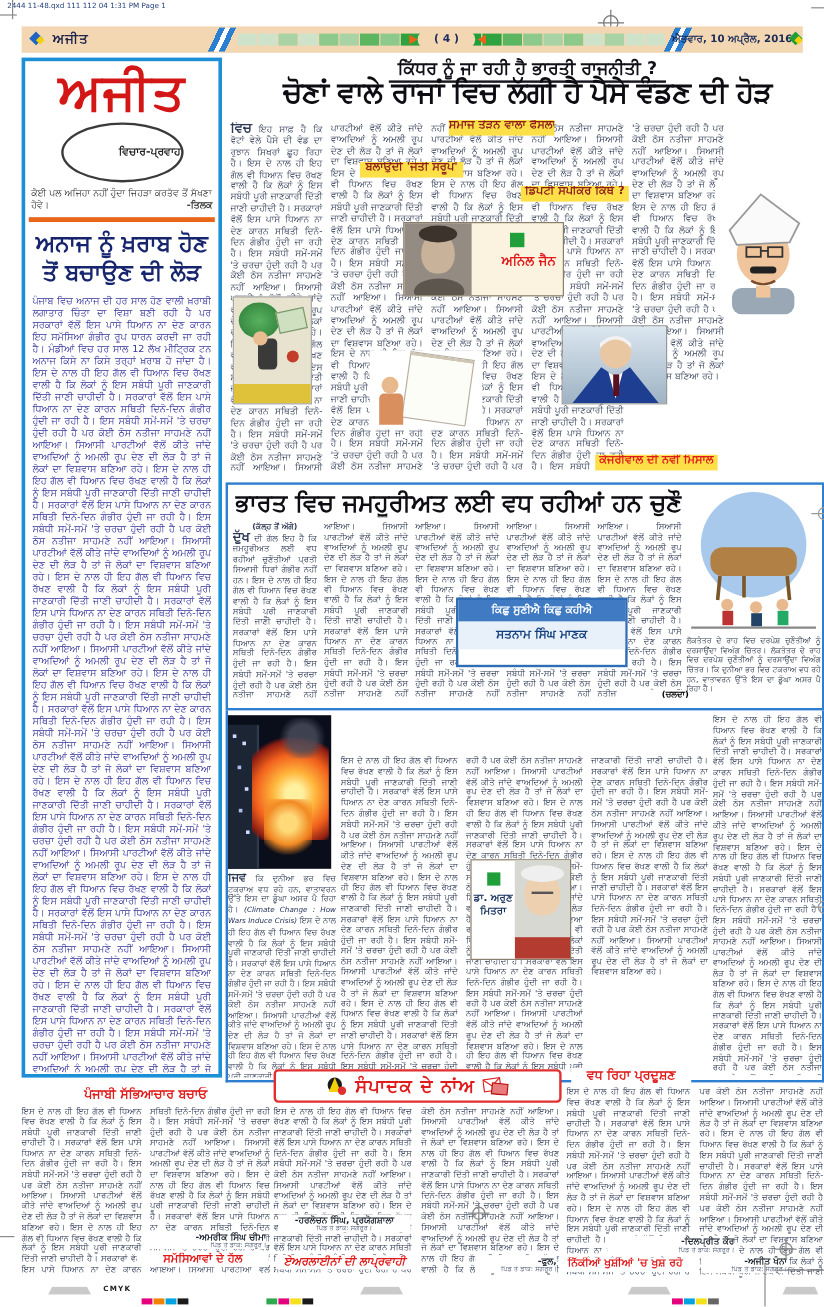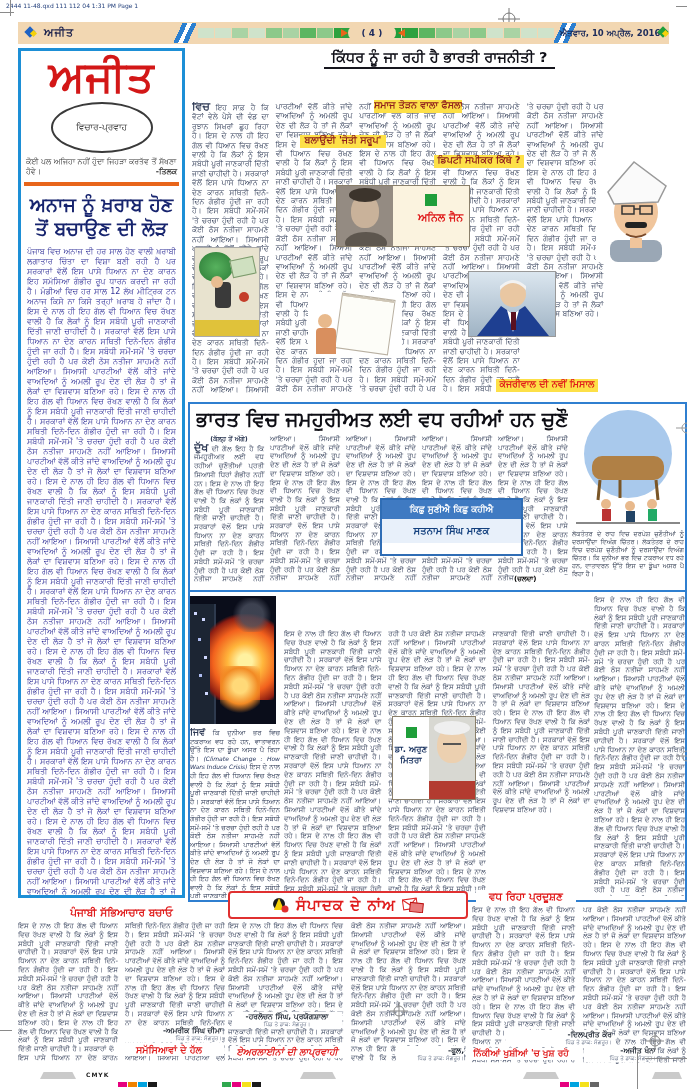--- a/index.html
+++ b/index.html
@@ -68,36 +68,38 @@
   <span class="abs" style="left:341px;top:29px;width:0;height:0;border-top:4px solid transparent;border-bottom:4px solid transparent;border-left:7px solid var(--orange);"></span>
   <span class="abs" style="left:398px;top:29px;width:0;height:0;border-top:4px solid transparent;border-bottom:4px solid transparent;border-right:7px solid var(--orange);"></span>
   <div class="abs" style="left:552px;top:23px;width:26px;height:20px;
        background:linear-gradient(115deg,transparent 30%,#2b7fd0 30% 44%,#fff 44% 56%,#2b7fd0 56% 70%,transparent 70%);"></div>
   <div class="abs" style="left:560px;top:28px;width:96px;font-size:8.5px;font-weight:bold;color:#1a2a5a;text-align:right;white-space:nowrap;">ਐਤਵਾਰ, 10 ਅਪ੍ਰੈਲ, 2016</div>
   <span class="abs diamond" style="left:659px;top:28px;width:8px;height:8px;background:#1f9e3a;"></span>
   <span class="abs diamond" style="left:663px;top:31px;width:5px;height:5px;background:#f5d10a;"></span>
 
   <div class="abs" style="left:18px;top:48px;width:167px;height:850px;border:3px solid #1d8fd6;background:#fff;box-sizing:border-box;">
     <div style="text-align:center;font-size:42px;font-weight:bold;color:var(--logo);line-height:1.05;margin-top:4px;letter-spacing:1px;">ਅਜੀਤ</div>
-    <div style="width:98px;margin:3px auto 2px;border:2px solid #3a3a3a;border-radius:50%;text-align:center;
-         font-size:9px;font-weight:normal;color:#222;padding:18px 0;">ਵਿਚਾਰ-ਪ੍ਰਵਾਹ</div>
+    <div style="width:98px;margin:3px auto 2px;border:2px solid #3a3a3a;border-radius:50%;text-align:right;
+         font-size:9px;font-weight:bold;color:#222;padding:18px 0;">ਵਿਚਾਰ-ਪ੍ਰਵਾਹ</div>
     <div style="font-size:7.8px;color:#333;padding:2px 5px 0;line-height:1.25;">
       <span>ਕੋਈ ਪਲ ਅਜਿਹਾ ਨਹੀਂ ਹੁੰਦਾ ਜਿਹੜਾ ਕਰਤੱਵ ਤੋਂ ਸੱਖਣਾ ਹੋਵੇ।</span>
       <span style="float:right;font-weight:bold;">-ਤਿਲਕ</span>
     </div>
     <div style="height:4px;background:var(--orange);margin:5px 3px 6px;"></div>
     <div style="text-align:center;font-size:19px;font-weight:bold;color:var(--navy);line-height:1.3;padding:0 2px;">ਅਨਾਜ ਨੂੰ ਖ਼ਰਾਬ ਹੋਣ ਤੋਂ ਬਚਾਉਣ ਦੀ ਲੋੜ</div>
     <div class="txt" style="margin:6px 6px 0;font-size:8px;line-height:10px;color:var(--edbody);height:648px;">
       <span>ਪੰਜਾਬ ਵਿਚ ਅਨਾਜ ਦੀ ਹਰ ਸਾਲ ਹੋਣ ਵਾਲੀ ਖ਼ਰਾਬੀ ਲਗਾਤਾਰ ਚਿੰਤਾ ਦਾ ਵਿਸ਼ਾ ਬਣੀ ਰਹੀ ਹੈ ਪਰ ਸਰਕਾਰਾਂ ਵੱਲੋਂ ਇਸ ਪਾਸੇ ਧਿਆਨ ਨਾ ਦੇਣ ਕਾਰਨ ਇਹ ਸਮੱਸਿਆ ਗੰਭੀਰ ਰੂਪ ਧਾਰਨ ਕਰਦੀ ਜਾ ਰਹੀ ਹੈ। ਮੰਡੀਆਂ ਵਿਚ ਹਰ ਸਾਲ 12 ਲੱਖ ਮੀਟ੍ਰਿਕ ਟਨ ਅਨਾਜ ਕਿਸੇ ਨਾ ਕਿਸੇ ਤਰ੍ਹਾਂ ਖ਼ਰਾਬ ਹੋ ਜਾਂਦਾ ਹੈ। </span><span>ਇਸ ਦੇ ਨਾਲ ਹੀ ਇਹ ਗੱਲ ਵੀ ਧਿਆਨ ਵਿਚ ਰੱਖਣ ਵਾਲੀ ਹੈ ਕਿ ਲੋਕਾਂ ਨੂੰ ਇਸ ਸਬੰਧੀ ਪੂਰੀ ਜਾਣਕਾਰੀ ਦਿੱਤੀ ਜਾਣੀ ਚਾਹੀਦੀ ਹੈ। ਸਰਕਾਰਾਂ ਵੱਲੋਂ ਇਸ ਪਾਸੇ ਧਿਆਨ ਨਾ ਦੇਣ ਕਾਰਨ ਸਥਿਤੀ ਦਿਨੋ-ਦਿਨ ਗੰਭੀਰ ਹੁੰਦੀ ਜਾ ਰਹੀ ਹੈ। ਇਸ ਸਬੰਧੀ ਸਮੇਂ-ਸਮੇਂ 'ਤੇ ਚਰਚਾ ਹੁੰਦੀ ਰਹੀ ਹੈ ਪਰ ਕੋਈ ਠੋਸ ਨਤੀਜਾ ਸਾਹਮਣੇ ਨਹੀਂ ਆਇਆ। ਸਿਆਸੀ ਪਾਰਟੀਆਂ ਵੱਲੋਂ ਕੀਤੇ ਜਾਂਦੇ ਵਾਅਦਿਆਂ ਨੂੰ ਅਮਲੀ ਰੂਪ ਦੇਣ ਦੀ ਲੋੜ ਹੈ ਤਾਂ ਜੋ ਲੋਕਾਂ ਦਾ ਵਿਸ਼ਵਾਸ ਬਣਿਆ ਰਹੇ। ਇਸ ਦੇ ਨਾਲ ਹੀ ਇਹ ਗੱਲ ਵੀ ਧਿਆਨ ਵਿਚ ਰੱਖਣ ਵਾਲੀ ਹੈ ਕਿ ਲੋਕਾਂ ਨੂੰ ਇਸ ਸਬੰਧੀ ਪੂਰੀ ਜਾਣਕਾਰੀ ਦਿੱਤੀ ਜਾਣੀ ਚਾਹੀਦੀ ਹੈ। ਸਰਕਾਰਾਂ ਵੱਲੋਂ ਇਸ ਪਾਸੇ ਧਿਆਨ ਨਾ ਦੇਣ ਕਾਰਨ ਸਥਿਤੀ ਦਿਨੋ-ਦਿਨ ਗੰਭੀਰ ਹੁੰਦੀ ਜਾ ਰਹੀ ਹੈ। ਇਸ ਸਬੰਧੀ ਸਮੇਂ-ਸਮੇਂ 'ਤੇ ਚਰਚਾ ਹੁੰਦੀ ਰਹੀ ਹੈ ਪਰ ਕੋਈ ਠੋਸ ਨਤੀਜਾ ਸਾਹਮਣੇ ਨਹੀਂ ਆਇਆ। ਸਿਆਸੀ ਪਾਰਟੀਆਂ ਵੱਲੋਂ ਕੀਤੇ ਜਾਂਦੇ ਵਾਅਦਿਆਂ ਨੂੰ ਅਮਲੀ ਰੂਪ ਦੇਣ ਦੀ ਲੋੜ ਹੈ ਤਾਂ ਜੋ ਲੋਕਾਂ ਦਾ ਵਿਸ਼ਵਾਸ ਬਣਿਆ ਰਹੇ। ਇਸ ਦੇ ਨਾਲ ਹੀ ਇਹ ਗੱਲ ਵੀ ਧਿਆਨ ਵਿਚ ਰੱਖਣ ਵਾਲੀ ਹੈ ਕਿ ਲੋਕਾਂ ਨੂੰ ਇਸ ਸਬੰਧੀ ਪੂਰੀ ਜਾਣਕਾਰੀ ਦਿੱਤੀ ਜਾਣੀ ਚਾਹੀਦੀ ਹੈ। ਸਰਕਾਰਾਂ ਵੱਲੋਂ ਇਸ ਪਾਸੇ ਧਿਆਨ ਨਾ ਦੇਣ ਕਾਰਨ ਸਥਿਤੀ ਦਿਨੋ-ਦਿਨ ਗੰਭੀਰ ਹੁੰਦੀ ਜਾ ਰਹੀ ਹੈ। ਇਸ ਸਬੰਧੀ ਸਮੇਂ-ਸਮੇਂ 'ਤੇ ਚਰਚਾ ਹੁੰਦੀ ਰਹੀ ਹੈ ਪਰ ਕੋਈ ਠੋਸ ਨਤੀਜਾ ਸਾਹਮਣੇ ਨਹੀਂ ਆਇਆ। ਸਿਆਸੀ ਪਾਰਟੀਆਂ ਵੱਲੋਂ ਕੀਤੇ ਜਾਂਦੇ ਵਾਅਦਿਆਂ ਨੂੰ ਅਮਲੀ ਰੂਪ ਦੇਣ ਦੀ ਲੋੜ ਹੈ ਤਾਂ ਜੋ ਲੋਕਾਂ ਦਾ ਵਿਸ਼ਵਾਸ ਬਣਿਆ ਰਹੇ। ਇਸ ਦੇ ਨਾਲ ਹੀ ਇਹ ਗੱਲ ਵੀ ਧਿਆਨ ਵਿਚ ਰੱਖਣ ਵਾਲੀ ਹੈ ਕਿ ਲੋਕਾਂ ਨੂੰ ਇਸ ਸਬੰਧੀ ਪੂਰੀ ਜਾਣਕਾਰੀ ਦਿੱਤੀ ਜਾਣੀ ਚਾਹੀਦੀ ਹੈ। ਸਰਕਾਰਾਂ ਵੱਲੋਂ ਇਸ ਪਾਸੇ ਧਿਆਨ ਨਾ ਦੇਣ ਕਾਰਨ ਸਥਿਤੀ ਦਿਨੋ-ਦਿਨ ਗੰਭੀਰ ਹੁੰਦੀ ਜਾ ਰਹੀ ਹੈ। ਇਸ ਸਬੰਧੀ ਸਮੇਂ-ਸਮੇਂ 'ਤੇ ਚਰਚਾ ਹੁੰਦੀ ਰਹੀ ਹੈ ਪਰ ਕੋਈ ਠੋਸ ਨਤੀਜਾ ਸਾਹਮਣੇ ਨਹੀਂ ਆਇਆ। ਸਿਆਸੀ ਪਾਰਟੀਆਂ ਵੱਲੋਂ ਕੀਤੇ ਜਾਂਦੇ ਵਾਅਦਿਆਂ ਨੂੰ ਅਮਲੀ ਰੂਪ ਦੇਣ ਦੀ ਲੋੜ ਹੈ ਤਾਂ ਜੋ ਲੋਕਾਂ ਦਾ ਵਿਸ਼ਵਾਸ ਬਣਿਆ ਰਹੇ। ਇਸ ਦੇ ਨਾਲ ਹੀ ਇਹ ਗੱਲ ਵੀ ਧਿਆਨ ਵਿਚ ਰੱਖਣ ਵਾਲੀ ਹੈ ਕਿ ਲੋਕਾਂ ਨੂੰ ਇਸ ਸਬੰਧੀ ਪੂਰੀ ਜਾਣਕਾਰੀ ਦਿੱਤੀ ਜਾਣੀ ਚਾਹੀਦੀ ਹੈ। ਸਰਕਾਰਾਂ ਵੱਲੋਂ ਇਸ ਪਾਸੇ ਧਿਆਨ ਨਾ ਦੇਣ ਕਾਰਨ ਸਥਿਤੀ ਦਿਨੋ-ਦਿਨ ਗੰਭੀਰ ਹੁੰਦੀ ਜਾ ਰਹੀ ਹੈ। ਇਸ ਸਬੰਧੀ ਸਮੇਂ-ਸਮੇਂ 'ਤੇ ਚਰਚਾ ਹੁੰਦੀ ਰਹੀ ਹੈ ਪਰ ਕੋਈ ਠੋਸ ਨਤੀਜਾ ਸਾਹਮਣੇ ਨਹੀਂ ਆਇਆ। ਸਿਆਸੀ ਪਾਰਟੀਆਂ ਵੱਲੋਂ ਕੀਤੇ ਜਾਂਦੇ ਵਾਅਦਿਆਂ ਨੂੰ ਅਮਲੀ ਰੂਪ ਦੇਣ ਦੀ ਲੋੜ ਹੈ ਤਾਂ ਜੋ ਲੋਕਾਂ ਦਾ ਵਿਸ਼ਵਾਸ ਬਣਿਆ ਰਹੇ। ਇਸ ਦੇ ਨਾਲ ਹੀ ਇਹ ਗੱਲ ਵੀ ਧਿਆਨ ਵਿਚ ਰੱਖਣ ਵਾਲੀ ਹੈ ਕਿ ਲੋਕਾਂ ਨੂੰ ਇਸ ਸਬੰਧੀ ਪੂਰੀ ਜਾਣਕਾਰੀ ਦਿੱਤੀ ਜਾਣੀ ਚਾਹੀਦੀ ਹੈ। ਸਰਕਾਰਾਂ ਵੱਲੋਂ ਇਸ ਪਾਸੇ ਧਿਆਨ ਨਾ ਦੇਣ ਕਾਰਨ ਸਥਿਤੀ ਦਿਨੋ-ਦਿਨ ਗੰਭੀਰ ਹੁੰਦੀ ਜਾ ਰਹੀ ਹੈ। ਇਸ ਸਬੰਧੀ ਸਮੇਂ-ਸਮੇਂ 'ਤੇ ਚਰਚਾ ਹੁੰਦੀ ਰਹੀ ਹੈ ਪਰ ਕੋਈ ਠੋਸ ਨਤੀਜਾ ਸਾਹਮਣੇ ਨਹੀਂ ਆਇਆ। ਸਿਆਸੀ ਪਾਰਟੀਆਂ ਵੱਲੋਂ ਕੀਤੇ ਜਾਂਦੇ ਵਾਅਦਿਆਂ ਨੂੰ ਅਮਲੀ ਰੂਪ ਦੇਣ ਦੀ ਲੋੜ ਹੈ ਤਾਂ ਜੋ ਲੋਕਾਂ ਦਾ ਵਿਸ਼ਵਾਸ ਬਣਿਆ ਰਹੇ। ਇਸ ਦੇ ਨਾਲ ਹੀ ਇਹ ਗੱਲ ਵੀ ਧਿਆਨ ਵਿਚ ਰੱਖਣ ਵਾਲੀ ਹੈ ਕਿ ਲੋਕਾਂ ਨੂੰ ਇਸ ਸਬੰਧੀ ਪੂਰੀ ਜਾਣਕਾਰੀ ਦਿੱਤੀ ਜਾਣੀ ਚਾਹੀਦੀ ਹੈ। ਸਰਕਾਰਾਂ ਵੱਲੋਂ ਇਸ ਪਾਸੇ ਧਿਆਨ ਨਾ ਦੇਣ ਕਾਰਨ ਸਥਿਤੀ ਦਿਨੋ-ਦਿਨ ਗੰਭੀਰ ਹੁੰਦੀ ਜਾ ਰਹੀ ਹੈ। ਇਸ ਸਬੰਧੀ ਸਮੇਂ-ਸਮੇਂ 'ਤੇ ਚਰਚਾ ਹੁੰਦੀ ਰਹੀ ਹੈ ਪਰ ਕੋਈ ਠੋਸ ਨਤੀਜਾ ਸਾਹਮਣੇ ਨਹੀਂ ਆਇਆ। ਸਿਆਸੀ ਪਾਰਟੀਆਂ ਵੱਲੋਂ ਕੀਤੇ ਜਾਂਦੇ ਵਾਅਦਿਆਂ ਨੂੰ ਅਮਲੀ ਰੂਪ ਦੇਣ ਦੀ ਲੋੜ ਹੈ ਤਾਂ ਜੋ ਲੋਕਾਂ ਦਾ ਵਿਸ਼ਵਾਸ ਬਣਿਆ ਰਹੇ। ਇਸ ਦੇ ਨਾਲ ਹੀ ਇਹ ਗੱਲ ਵੀ ਧਿਆਨ ਵਿਚ ਰੱਖਣ ਵਾਲੀ ਹੈ ਕਿ ਲੋਕਾਂ ਨੂੰ ਇਸ ਸਬੰਧੀ ਪੂਰੀ ਜਾਣਕਾਰੀ ਦਿੱਤੀ ਜਾਣੀ ਚਾਹੀਦੀ ਹੈ। ਸਰਕਾਰਾਂ ਵੱਲੋਂ ਇਸ ਪਾਸੇ ਧਿਆਨ ਨਾ ਦੇਣ ਕਾਰਨ ਸਥਿਤੀ ਦਿਨੋ-ਦਿਨ ਗੰਭੀਰ ਹੁੰਦੀ ਜਾ ਰਹੀ ਹੈ। ਇਸ ਸਬੰਧੀ ਸਮੇਂ-ਸਮੇਂ 'ਤੇ ਚਰਚਾ ਹੁੰਦੀ ਰਹੀ ਹੈ ਪਰ ਕੋਈ ਠੋਸ ਨਤੀਜਾ ਸਾਹਮਣੇ ਨਹੀਂ ਆਇਆ। ਸਿਆਸੀ ਪਾਰਟੀਆਂ ਵੱਲੋਂ ਕੀਤੇ ਜਾਂਦੇ ਵਾਅਦਿਆਂ ਨੂੰ ਅਮਲੀ ਰੂਪ ਦੇਣ ਦੀ ਲੋੜ ਹੈ ਤਾਂ ਜੋ ਲੋਕਾਂ ਦਾ ਵਿਸ਼ਵਾਸ ਬਣਿਆ ਰਹੇ। </span>
     </div>
   </div>
 
   <div class="abs" style="left:192px;top:47px;width:495px;text-align:center;">
     <span style="display:inline-block;font-size:14.5px;font-weight:bold;color:#101018;border-bottom:2px solid #15151d;padding:0 8px 1px;">ਕਿੱਧਰ ਨੂੰ ਜਾ ਰਹੀ ਹੈ ਭਾਰਤੀ ਰਾਜਨੀਤੀ ?</span>
   </div>
+  <div class="abs" style="left:192px;top:63px;width:495px;text-align:center;font-size:24px;font-weight:bold;
+       color:#0c0c12;letter-spacing:-0.5px;white-space:nowrap;">ਚੋਣਾਂ ਵਾਲੇ ਰਾਜਾਂ ਵਿਚ ਲੱਗੀ ਹੈ ਪੈਸੇ ਵੰਡਣ ਦੀ ਹੋੜ</div>
   <div class="abs txt cols" style="left:192px;top:102px;width:495px;height:298px;column-count:6;column-gap:7px;
        font-size:7.5px;line-height:9.4px;">
     <b style="font-size:11px;">ਵਿਚ</b>
     <span>ਇਹ ਸਾਫ਼ ਹੈ ਕਿ ਵੋਟਾਂ ਵੇਲੇ ਪੈਸੇ ਦੀ ਵੰਡ ਦਾ ਰੁਝਾਨ ਸਿਖਰਾਂ ਛੂਹ ਰਿਹਾ ਹੈ। </span><span>ਇਸ ਦੇ ਨਾਲ ਹੀ ਇਹ ਗੱਲ ਵੀ ਧਿਆਨ ਵਿਚ ਰੱਖਣ ਵਾਲੀ ਹੈ ਕਿ ਲੋਕਾਂ ਨੂੰ ਇਸ ਸਬੰਧੀ ਪੂਰੀ ਜਾਣਕਾਰੀ ਦਿੱਤੀ ਜਾਣੀ ਚਾਹੀਦੀ ਹੈ। ਸਰਕਾਰਾਂ ਵੱਲੋਂ ਇਸ ਪਾਸੇ ਧਿਆਨ ਨਾ ਦੇਣ ਕਾਰਨ ਸਥਿਤੀ ਦਿਨੋ-ਦਿਨ ਗੰਭੀਰ ਹੁੰਦੀ ਜਾ ਰਹੀ ਹੈ। ਇਸ ਸਬੰਧੀ ਸਮੇਂ-ਸਮੇਂ 'ਤੇ ਚਰਚਾ ਹੁੰਦੀ ਰਹੀ ਹੈ ਪਰ ਕੋਈ ਠੋਸ ਨਤੀਜਾ ਸਾਹਮਣੇ ਨਹੀਂ ਆਇਆ। ਸਿਆਸੀ ਪਾਰਟੀਆਂ ਵੱਲੋਂ ਕੀਤੇ ਜਾਂਦੇ ਵਾਅਦਿਆਂ ਨੂੰ ਅਮਲੀ ਰੂਪ ਦੇਣ ਦੀ ਲੋੜ ਹੈ ਤਾਂ ਜੋ ਲੋਕਾਂ ਦਾ ਵਿਸ਼ਵਾਸ ਬਣਿਆ ਰਹੇ। ਇਸ ਦੇ ਨਾਲ ਹੀ ਇਹ ਗੱਲ ਵੀ ਧਿਆਨ ਵਿਚ ਰੱਖਣ ਵਾਲੀ ਹੈ ਕਿ ਲੋਕਾਂ ਨੂੰ ਇਸ ਸਬੰਧੀ ਪੂਰੀ ਜਾਣਕਾਰੀ ਦਿੱਤੀ ਜਾਣੀ ਚਾਹੀਦੀ ਹੈ। ਸਰਕਾਰਾਂ ਵੱਲੋਂ ਇਸ ਪਾਸੇ ਧਿਆਨ ਨਾ ਦੇਣ ਕਾਰਨ ਸਥਿਤੀ ਦਿਨੋ-ਦਿਨ ਗੰਭੀਰ ਹੁੰਦੀ ਜਾ ਰਹੀ ਹੈ। ਇਸ ਸਬੰਧੀ ਸਮੇਂ-ਸਮੇਂ 'ਤੇ ਚਰਚਾ ਹੁੰਦੀ ਰਹੀ ਹੈ ਪਰ ਕੋਈ ਠੋਸ ਨਤੀਜਾ ਸਾਹਮਣੇ ਨਹੀਂ ਆਇਆ। ਸਿਆਸੀ ਪਾਰਟੀਆਂ ਵੱਲੋਂ ਕੀਤੇ ਜਾਂਦੇ ਵਾਅਦਿਆਂ ਨੂੰ ਅਮਲੀ ਰੂਪ ਦੇਣ ਦੀ ਲੋੜ ਹੈ ਤਾਂ ਜੋ ਲੋਕਾਂ ਦਾ ਵਿਸ਼ਵਾਸ ਬਣਿਆ ਰਹੇ। ਇਸ ਦੇ ਨਾਲ ਹੀ ਇਹ ਗੱਲ ਵੀ ਧਿਆਨ ਵਿਚ ਰੱਖਣ ਵਾਲੀ ਹੈ ਕਿ ਲੋਕਾਂ ਨੂੰ ਇਸ ਸਬੰਧੀ ਪੂਰੀ ਜਾਣਕਾਰੀ ਦਿੱਤੀ ਜਾਣੀ ਚਾਹੀਦੀ ਹੈ। ਸਰਕਾਰਾਂ ਵੱਲੋਂ ਇਸ ਪਾਸੇ ਧਿਆਨ ਨਾ ਦੇਣ ਕਾਰਨ ਸਥਿਤੀ ਦਿਨੋ-ਦਿਨ ਗੰਭੀਰ ਹੁੰਦੀ ਜਾ ਰਹੀ ਹੈ। ਇਸ ਸਬੰਧੀ ਸਮੇਂ-ਸਮੇਂ 'ਤੇ ਚਰਚਾ ਹੁੰਦੀ ਰਹੀ ਹੈ ਪਰ ਕੋਈ ਠੋਸ ਨਤੀਜਾ ਸਾਹਮਣੇ ਨਹੀਂ ਆਇਆ। ਸਿਆਸੀ ਪਾਰਟੀਆਂ ਵੱਲੋਂ ਕੀਤੇ ਜਾਂਦੇ ਵਾਅਦਿਆਂ ਨੂੰ ਅਮਲੀ ਰੂਪ ਦੇਣ ਦੀ ਲੋੜ ਹੈ ਤਾਂ ਜੋ ਲੋਕਾਂ ਦਾ ਵਿਸ਼ਵਾਸ ਬਣਿਆ ਰਹੇ। ਇਸ ਦੇ ਨਾਲ ਹੀ ਇਹ ਗੱਲ ਵੀ ਧਿਆਨ ਵਿਚ ਰੱਖਣ ਵਾਲੀ ਹੈ ਕਿ ਲੋਕਾਂ ਨੂੰ ਇਸ ਸਬੰਧੀ ਪੂਰੀ ਜਾਣਕਾਰੀ ਦਿੱਤੀ ਜਾਣੀ ਚਾਹੀਦੀ ਹੈ। ਸਰਕਾਰਾਂ ਵੱਲੋਂ ਇਸ ਪਾਸੇ ਧਿਆਨ ਨਾ ਦੇਣ ਕਾਰਨ ਸਥਿਤੀ ਦਿਨੋ-ਦਿਨ ਗੰਭੀਰ ਹੁੰਦੀ ਜਾ ਰਹੀ ਹੈ। ਇਸ ਸਬੰਧੀ ਸਮੇਂ-ਸਮੇਂ 'ਤੇ ਚਰਚਾ ਹੁੰਦੀ ਰਹੀ ਹੈ ਪਰ ਕੋਈ ਠੋਸ ਨਤੀਜਾ ਸਾਹਮਣੇ ਨਹੀਂ ਆਇਆ। ਸਿਆਸੀ ਪਾਰਟੀਆਂ ਵੱਲੋਂ ਕੀਤੇ ਜਾਂਦੇ ਵਾਅਦਿਆਂ ਨੂੰ ਅਮਲੀ ਰੂਪ ਦੇਣ ਦੀ ਲੋੜ ਹੈ ਤਾਂ ਜੋ ਲੋਕਾਂ ਦਾ ਵਿਸ਼ਵਾਸ ਬਣਿਆ ਰਹੇ। ਇਸ ਦੇ ਨਾਲ ਹੀ ਇਹ ਗੱਲ ਵੀ ਧਿਆਨ ਵਿਚ ਰੱਖਣ ਵਾਲੀ ਹੈ ਕਿ ਲੋਕਾਂ ਨੂੰ ਇਸ ਸਬੰਧੀ ਪੂਰੀ ਜਾਣਕਾਰੀ ਦਿੱਤੀ ਜਾਣੀ ਚਾਹੀਦੀ ਹੈ। ਸਰਕਾਰਾਂ ਵੱਲੋਂ ਇਸ ਪਾਸੇ ਧਿਆਨ ਨਾ ਦੇਣ ਕਾਰਨ ਸਥਿਤੀ ਦਿਨੋ-ਦਿਨ ਗੰਭੀਰ ਹੁੰਦੀ ਜਾ ਰਹੀ ਹੈ। ਇਸ ਸਬੰਧੀ ਸਮੇਂ-ਸਮੇਂ 'ਤੇ ਚਰਚਾ ਹੁੰਦੀ ਰਹੀ ਹੈ ਪਰ ਕੋਈ ਠੋਸ ਨਤੀਜਾ ਸਾਹਮਣੇ ਨਹੀਂ ਆਇਆ। ਸਿਆਸੀ ਪਾਰਟੀਆਂ ਵੱਲੋਂ ਕੀਤੇ ਜਾਂਦੇ ਵਾਅਦਿਆਂ ਨੂੰ ਅਮਲੀ ਰੂਪ ਦੇਣ ਦੀ ਲੋੜ ਹੈ ਤਾਂ ਜੋ ਲੋਕਾਂ ਦਾ ਵਿਸ਼ਵਾਸ ਬਣਿਆ ਰਹੇ। ਇਸ ਦੇ ਨਾਲ ਹੀ ਇਹ ਗੱਲ ਵੀ ਧਿਆਨ ਵਿਚ ਰੱਖਣ ਵਾਲੀ ਹੈ ਕਿ ਲੋਕਾਂ ਨੂੰ ਇਸ ਸਬੰਧੀ ਪੂਰੀ ਜਾਣਕਾਰੀ ਦਿੱਤੀ ਜਾਣੀ ਚਾਹੀਦੀ ਹੈ। ਸਰਕਾਰਾਂ ਵੱਲੋਂ ਇਸ ਪਾਸੇ ਧਿਆਨ ਨਾ ਦੇਣ ਕਾਰਨ ਸਥਿਤੀ ਦਿਨੋ-ਦਿਨ ਗੰਭੀਰ ਹੁੰਦੀ ਜਾ ਰਹੀ ਹੈ। ਇਸ ਸਬੰਧੀ ਸਮੇਂ-ਸਮੇਂ 'ਤੇ ਚਰਚਾ ਹੁੰਦੀ ਰਹੀ ਹੈ ਪਰ ਕੋਈ ਠੋਸ ਨਤੀਜਾ ਸਾਹਮਣੇ ਨਹੀਂ ਆਇਆ। ਸਿਆਸੀ ਪਾਰਟੀਆਂ ਵੱਲੋਂ ਕੀਤੇ ਜਾਂਦੇ ਵਾਅਦਿਆਂ ਨੂੰ ਅਮਲੀ ਰੂਪ ਦੇਣ ਦੀ ਲੋੜ ਹੈ ਤਾਂ ਜੋ ਲੋਕਾਂ ਦਾ ਵਿਸ਼ਵਾਸ ਬਣਿਆ ਰਹੇ। ਇਸ ਦੇ ਨਾਲ ਹੀ ਇਹ ਗੱਲ ਵੀ ਧਿਆਨ ਵਿਚ ਰੱਖਣ ਵਾਲੀ ਹੈ ਕਿ ਲੋਕਾਂ ਨੂੰ ਇਸ ਸਬੰਧੀ ਪੂਰੀ ਜਾਣਕਾਰੀ ਦਿੱਤੀ ਜਾਣੀ ਚਾਹੀਦੀ ਹੈ। ਸਰਕਾਰਾਂ ਵੱਲੋਂ ਇਸ ਪਾਸੇ ਧਿਆਨ ਨਾ ਦੇਣ ਕਾਰਨ ਸਥਿਤੀ ਦਿਨੋ-ਦਿਨ ਗੰਭੀਰ ਹੁੰਦੀ ਜਾ ਰਹੀ ਹੈ। ਇਸ ਸਬੰਧੀ ਸਮੇਂ-ਸਮੇਂ 'ਤੇ ਚਰਚਾ ਹੁੰਦੀ ਰਹੀ ਹੈ ਪਰ ਕੋਈ ਠੋਸ ਨਤੀਜਾ ਸਾਹਮਣੇ ਨਹੀਂ ਆਇਆ। ਸਿਆਸੀ ਪਾਰਟੀਆਂ ਵੱਲੋਂ ਕੀਤੇ ਜਾਂਦੇ ਵਾਅਦਿਆਂ ਨੂੰ ਅਮਲੀ ਰੂਪ ਦੇਣ ਦੀ ਲੋੜ ਹੈ ਤਾਂ ਜੋ ਲੋਕਾਂ ਦਾ ਵਿਸ਼ਵਾਸ ਬਣਿਆ ਰਹੇ। ਇਸ ਦੇ ਨਾਲ ਹੀ ਇਹ ਗੱਲ ਵੀ ਧਿਆਨ ਵਿਚ ਰੱਖਣ ਵਾਲੀ ਹੈ ਕਿ ਲੋਕਾਂ ਨੂੰ ਇਸ ਸਬੰਧੀ ਪੂਰੀ ਜਾਣਕਾਰੀ ਦਿੱਤੀ ਜਾਣੀ ਚਾਹੀਦੀ ਹੈ। ਸਰਕਾਰਾਂ ਵੱਲੋਂ ਇਸ ਪਾਸੇ ਧਿਆਨ ਨਾ ਦੇਣ ਕਾਰਨ ਸਥਿਤੀ ਦਿਨੋ-ਦਿਨ ਗੰਭੀਰ ਹੁੰਦੀ ਜਾ ਰਹੀ ਹੈ। ਇਸ ਸਬੰਧੀ ਸਮੇਂ-ਸਮੇਂ 'ਤੇ ਚਰਚਾ ਹੁੰਦੀ ਰਹੀ ਹੈ ਪਰ ਕੋਈ ਠੋਸ ਨਤੀਜਾ ਸਾਹਮਣੇ ਨਹੀਂ ਆਇਆ। ਸਿਆਸੀ ਪਾਰਟੀਆਂ ਵੱਲੋਂ ਕੀਤੇ ਜਾਂਦੇ ਵਾਅਦਿਆਂ ਨੂੰ ਅਮਲੀ ਰੂਪ ਦੇਣ ਦੀ ਲੋੜ ਹੈ ਤਾਂ ਜੋ ਲੋਕਾਂ ਦਾ ਵਿਸ਼ਵਾਸ ਬਣਿਆ ਰਹੇ। ਇਸ ਦੇ ਨਾਲ ਹੀ ਇਹ ਗੱਲ ਵੀ ਧਿਆਨ ਵਿਚ ਰੱਖਣ ਵਾਲੀ ਹੈ ਕਿ ਲੋਕਾਂ ਨੂੰ ਇਸ ਸਬੰਧੀ ਪੂਰੀ ਜਾਣਕਾਰੀ ਦਿੱਤੀ ਜਾਣੀ ਚਾਹੀਦੀ ਹੈ। ਸਰਕਾਰਾਂ ਵੱਲੋਂ ਇਸ ਪਾਸੇ ਧਿਆਨ ਨਾ ਦੇਣ ਕਾਰਨ ਸਥਿਤੀ ਦਿਨੋ-ਦਿਨ ਗੰਭੀਰ ਹੁੰਦੀ ਜਾ ਰਹੀ ਹੈ। ਇਸ ਸਬੰਧੀ ਸਮੇਂ-ਸਮੇਂ 'ਤੇ ਚਰਚਾ ਹੁੰਦੀ ਰਹੀ ਹੈ ਪਰ ਕੋਈ ਠੋਸ ਨਤੀਜਾ ਸਾਹਮਣੇ ਨਹੀਂ ਆਇਆ। ਸਿਆਸੀ ਪਾਰਟੀਆਂ ਵੱਲੋਂ ਕੀਤੇ ਜਾਂਦੇ ਵਾਅਦਿਆਂ ਨੂੰ ਅਮਲੀ ਰੂਪ ਦੇਣ ਦੀ ਲੋੜ ਹੈ ਤਾਂ ਜੋ ਲੋਕਾਂ ਦਾ ਵਿਸ਼ਵਾਸ ਬਣਿਆ ਰਹੇ। </span>
   </div>
 
   <div class="abs sub" style="left:300px;top:135px;width:86px;height:13px;">ਬਲਾਉਂਦੀ 'ਜੋਤੀ ਸਰੂਪ'</div>
   <div class="abs sub" style="left:374px;top:100px;width:88px;height:13px;">ਸਮਾਜ ਤੋੜਨ ਵਾਲਾ ਫੈਸਲਾ</div>
   <div class="abs sub" style="left:434px;top:155px;width:90px;height:13px;">ਡਿਪਟੀ ਸਪੀਕਰ ਕਿੱਥੇ ?</div>
   <div class="abs sub" style="left:496px;top:379px;width:102px;height:13px;color:var(--red);">ਕੇਜਰੀਵਾਲ ਦੀ ਨਵੀਂ ਮਿਸਾਲ</div>
@@ -167,21 +169,21 @@
   <div class="abs txt cols" style="left:194px;top:435px;width:374px;height:152px;column-count:5;column-gap:6px;font-size:7px;line-height:8.7px;">
     <span style="display:block;text-align:center;font-weight:bold;font-size:6.5px;">(ਕੱਲ੍ਹ ਤੋਂ ਅੱਗੇ)</span>
     <b style="font-size:11px;">ਦੁੱਖ</b>
     <span>ਦੀ ਗੱਲ ਇਹ ਹੈ ਕਿ ਜਮਹੂਰੀਅਤ ਲਈ ਵਧ ਰਹੀਆਂ ਚੁਣੌਤੀਆਂ ਪ੍ਰਤੀ ਸਿਆਸੀ ਧਿਰਾਂ ਗੰਭੀਰ ਨਹੀਂ ਹਨ। </span><span>ਇਸ ਦੇ ਨਾਲ ਹੀ ਇਹ ਗੱਲ ਵੀ ਧਿਆਨ ਵਿਚ ਰੱਖਣ ਵਾਲੀ ਹੈ ਕਿ ਲੋਕਾਂ ਨੂੰ ਇਸ ਸਬੰਧੀ ਪੂਰੀ ਜਾਣਕਾਰੀ ਦਿੱਤੀ ਜਾਣੀ ਚਾਹੀਦੀ ਹੈ। ਸਰਕਾਰਾਂ ਵੱਲੋਂ ਇਸ ਪਾਸੇ ਧਿਆਨ ਨਾ ਦੇਣ ਕਾਰਨ ਸਥਿਤੀ ਦਿਨੋ-ਦਿਨ ਗੰਭੀਰ ਹੁੰਦੀ ਜਾ ਰਹੀ ਹੈ। ਇਸ ਸਬੰਧੀ ਸਮੇਂ-ਸਮੇਂ 'ਤੇ ਚਰਚਾ ਹੁੰਦੀ ਰਹੀ ਹੈ ਪਰ ਕੋਈ ਠੋਸ ਨਤੀਜਾ ਸਾਹਮਣੇ ਨਹੀਂ ਆਇਆ। ਸਿਆਸੀ ਪਾਰਟੀਆਂ ਵੱਲੋਂ ਕੀਤੇ ਜਾਂਦੇ ਵਾਅਦਿਆਂ ਨੂੰ ਅਮਲੀ ਰੂਪ ਦੇਣ ਦੀ ਲੋੜ ਹੈ ਤਾਂ ਜੋ ਲੋਕਾਂ ਦਾ ਵਿਸ਼ਵਾਸ ਬਣਿਆ ਰਹੇ। ਇਸ ਦੇ ਨਾਲ ਹੀ ਇਹ ਗੱਲ ਵੀ ਧਿਆਨ ਵਿਚ ਰੱਖਣ ਵਾਲੀ ਹੈ ਕਿ ਲੋਕਾਂ ਨੂੰ ਇਸ ਸਬੰਧੀ ਪੂਰੀ ਜਾਣਕਾਰੀ ਦਿੱਤੀ ਜਾਣੀ ਚਾਹੀਦੀ ਹੈ। ਸਰਕਾਰਾਂ ਵੱਲੋਂ ਇਸ ਪਾਸੇ ਧਿਆਨ ਨਾ ਦੇਣ ਕਾਰਨ ਸਥਿਤੀ ਦਿਨੋ-ਦਿਨ ਗੰਭੀਰ ਹੁੰਦੀ ਜਾ ਰਹੀ ਹੈ। ਇਸ ਸਬੰਧੀ ਸਮੇਂ-ਸਮੇਂ 'ਤੇ ਚਰਚਾ ਹੁੰਦੀ ਰਹੀ ਹੈ ਪਰ ਕੋਈ ਠੋਸ ਨਤੀਜਾ ਸਾਹਮਣੇ ਨਹੀਂ ਆਇਆ। ਸਿਆਸੀ ਪਾਰਟੀਆਂ ਵੱਲੋਂ ਕੀਤੇ ਜਾਂਦੇ ਵਾਅਦਿਆਂ ਨੂੰ ਅਮਲੀ ਰੂਪ ਦੇਣ ਦੀ ਲੋੜ ਹੈ ਤਾਂ ਜੋ ਲੋਕਾਂ ਦਾ ਵਿਸ਼ਵਾਸ ਬਣਿਆ ਰਹੇ। ਇਸ ਦੇ ਨਾਲ ਹੀ ਇਹ ਗੱਲ ਵੀ ਧਿਆਨ ਵਿਚ ਰੱਖਣ ਵਾਲੀ ਹੈ ਕਿ ਲੋਕਾਂ ਨੂੰ ਇਸ ਸਬੰਧੀ ਪੂਰੀ ਜਾਣਕਾਰੀ ਦਿੱਤੀ ਜਾਣੀ ਚਾਹੀਦੀ ਹੈ। ਸਰਕਾਰਾਂ ਵੱਲੋਂ ਇਸ ਪਾਸੇ ਧਿਆਨ ਨਾ ਦੇਣ ਕਾਰਨ ਸਥਿਤੀ ਦਿਨੋ-ਦਿਨ ਗੰਭੀਰ ਹੁੰਦੀ ਜਾ ਰਹੀ ਹੈ। ਇਸ ਸਬੰਧੀ ਸਮੇਂ-ਸਮੇਂ 'ਤੇ ਚਰਚਾ ਹੁੰਦੀ ਰਹੀ ਹੈ ਪਰ ਕੋਈ ਠੋਸ ਨਤੀਜਾ ਸਾਹਮਣੇ ਨਹੀਂ ਆਇਆ। ਸਿਆਸੀ ਪਾਰਟੀਆਂ ਵੱਲੋਂ ਕੀਤੇ ਜਾਂਦੇ ਵਾਅਦਿਆਂ ਨੂੰ ਅਮਲੀ ਰੂਪ ਦੇਣ ਦੀ ਲੋੜ ਹੈ ਤਾਂ ਜੋ ਲੋਕਾਂ ਦਾ ਵਿਸ਼ਵਾਸ ਬਣਿਆ ਰਹੇ। ਇਸ ਦੇ ਨਾਲ ਹੀ ਇਹ ਗੱਲ ਵੀ ਧਿਆਨ ਵਿਚ ਰੱਖਣ ਵਾਲੀ ਹੈ ਕਿ ਲੋਕਾਂ ਨੂੰ ਇਸ ਸਬੰਧੀ ਪੂਰੀ ਜਾਣਕਾਰੀ ਦਿੱਤੀ ਜਾਣੀ ਚਾਹੀਦੀ ਹੈ। ਸਰਕਾਰਾਂ ਵੱਲੋਂ ਇਸ ਪਾਸੇ ਧਿਆਨ ਨਾ ਦੇਣ ਕਾਰਨ ਸਥਿਤੀ ਦਿਨੋ-ਦਿਨ ਗੰਭੀਰ ਹੁੰਦੀ ਜਾ ਰਹੀ ਹੈ। ਇਸ ਸਬੰਧੀ ਸਮੇਂ-ਸਮੇਂ 'ਤੇ ਚਰਚਾ ਹੁੰਦੀ ਰਹੀ ਹੈ ਪਰ ਕੋਈ ਠੋਸ ਨਤੀਜਾ ਸਾਹਮਣੇ ਨਹੀਂ ਆਇਆ। ਸਿਆਸੀ ਪਾਰਟੀਆਂ ਵੱਲੋਂ ਕੀਤੇ ਜਾਂਦੇ ਵਾਅਦਿਆਂ ਨੂੰ ਅਮਲੀ ਰੂਪ ਦੇਣ ਦੀ ਲੋੜ ਹੈ ਤਾਂ ਜੋ ਲੋਕਾਂ ਦਾ ਵਿਸ਼ਵਾਸ ਬਣਿਆ ਰਹੇ। ਇਸ ਦੇ ਨਾਲ ਹੀ ਇਹ ਗੱਲ ਵੀ ਧਿਆਨ ਵਿਚ ਰੱਖਣ ਵਾਲੀ ਹੈ ਕਿ ਲੋਕਾਂ ਨੂੰ ਇਸ ਸਬੰਧੀ ਪੂਰੀ ਜਾਣਕਾਰੀ ਦਿੱਤੀ ਜਾਣੀ ਚਾਹੀਦੀ ਹੈ। ਸਰਕਾਰਾਂ ਵੱਲੋਂ ਇਸ ਪਾਸੇ ਧਿਆਨ ਨਾ ਦੇਣ ਕਾਰਨ ਸਥਿਤੀ ਦਿਨੋ-ਦਿਨ ਗੰਭੀਰ ਹੁੰਦੀ ਜਾ ਰਹੀ ਹੈ। ਇਸ ਸਬੰਧੀ ਸਮੇਂ-ਸਮੇਂ 'ਤੇ ਚਰਚਾ ਹੁੰਦੀ ਰਹੀ ਹੈ ਪਰ ਕੋਈ ਠੋਸ ਨਤੀਜਾ ਸਾਹਮਣੇ ਨਹੀਂ ਆਇਆ। ਸਿਆਸੀ ਪਾਰਟੀਆਂ ਵੱਲੋਂ ਕੀਤੇ ਜਾਂਦੇ ਵਾਅਦਿਆਂ ਨੂੰ ਅਮਲੀ ਰੂਪ ਦੇਣ ਦੀ ਲੋੜ ਹੈ ਤਾਂ ਜੋ ਲੋਕਾਂ ਦਾ ਵਿਸ਼ਵਾਸ ਬਣਿਆ ਰਹੇ। ਇਸ ਦੇ ਨਾਲ ਹੀ ਇਹ ਗੱਲ ਵੀ ਧਿਆਨ ਵਿਚ ਰੱਖਣ ਵਾਲੀ ਹੈ ਕਿ ਲੋਕਾਂ ਨੂੰ ਇਸ ਸਬੰਧੀ ਪੂਰੀ ਜਾਣਕਾਰੀ ਦਿੱਤੀ ਜਾਣੀ ਚਾਹੀਦੀ ਹੈ। ਸਰਕਾਰਾਂ ਵੱਲੋਂ ਇਸ ਪਾਸੇ ਧਿਆਨ ਨਾ ਦੇਣ ਕਾਰਨ ਸਥਿਤੀ ਦਿਨੋ-ਦਿਨ ਗੰਭੀਰ ਹੁੰਦੀ ਜਾ ਰਹੀ ਹੈ। ਇਸ ਸਬੰਧੀ ਸਮੇਂ-ਸਮੇਂ 'ਤੇ ਚਰਚਾ ਹੁੰਦੀ ਰਹੀ ਹੈ ਪਰ ਕੋਈ ਠੋਸ ਨਤੀਜਾ ਸਾਹਮਣੇ ਨਹੀਂ ਆਇਆ। ਸਿਆਸੀ ਪਾਰਟੀਆਂ ਵੱਲੋਂ ਕੀਤੇ ਜਾਂਦੇ ਵਾਅਦਿਆਂ ਨੂੰ ਅਮਲੀ ਰੂਪ ਦੇਣ ਦੀ ਲੋੜ ਹੈ ਤਾਂ ਜੋ ਲੋਕਾਂ ਦਾ ਵਿਸ਼ਵਾਸ ਬਣਿਆ ਰਹੇ। </span>
   </div>
 
   <div class="abs" style="left:380px;top:498px;width:143px;height:58px;border:2px solid #2f6db5;background:#fff;box-sizing:border-box;">
     <div style="background:#3f7ac2;color:#fff;font-weight:bold;font-size:9px;text-align:center;padding:4px 1px;">ਕਿਛੁ ਸੁਣੀਐ ਕਿਛੁ ਕਹੀਐ</div>
     <div style="background:#e8f0fa;color:#13407e;font-weight:bold;font-size:10px;text-align:center;padding:6px 1px;">ਸਤਨਾਮ ਸਿੰਘ ਮਾਣਕ</div>
   </div>
-  <div class="abs" style="left:514px;top:575px;width:60px;font-size:7px;font-weight:bold;background:#fff;">(ਚਲਦਾ)</div>
+  <div class="abs" style="left:514px;top:575px;width:60px;font-size:7px;font-weight:bold;text-align:right;background:#fff;">(ਚਲਦਾ)</div>
 
   <div class="abs" style="left:572px;top:408px;width:112px;height:118px;background:#fff;overflow:hidden;">
     <svg width="112" height="118" viewBox="0 0 112 118">
       <circle cx="56" cy="46" r="44" fill="#a9c9ec"></circle>
       <rect x="20" y="48" width="72" height="24" rx="10" fill="#b08045"></rect>
       <line x1="28" y1="72" x2="26" y2="92" stroke="#7a5627" stroke-width="3"></line>
       <line x1="84" y1="72" x2="86" y2="92" stroke="#7a5627" stroke-width="3"></line>
       <line x1="48" y1="72" x2="48" y2="90" stroke="#7a5627" stroke-width="3"></line>
       <circle cx="34" cy="96" r="5" fill="#e8b98c"></circle>
         <rect x="30" y="101" width="9" height="12" fill="#b33"></rect>

